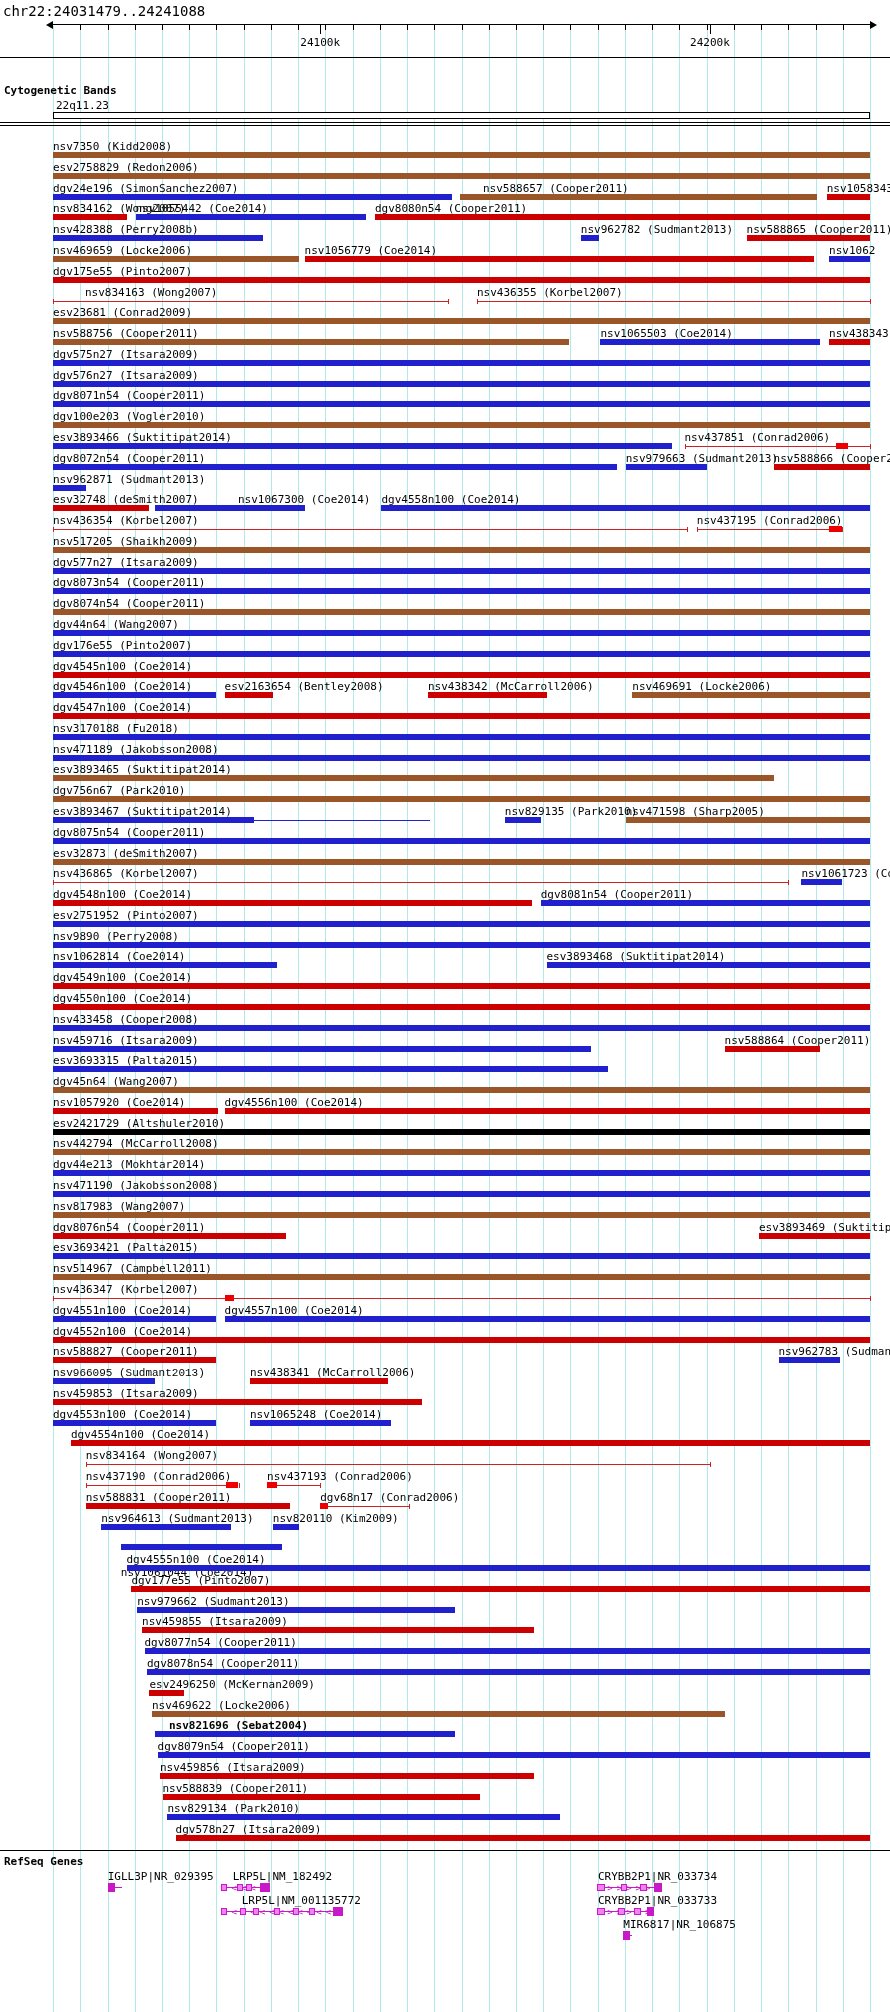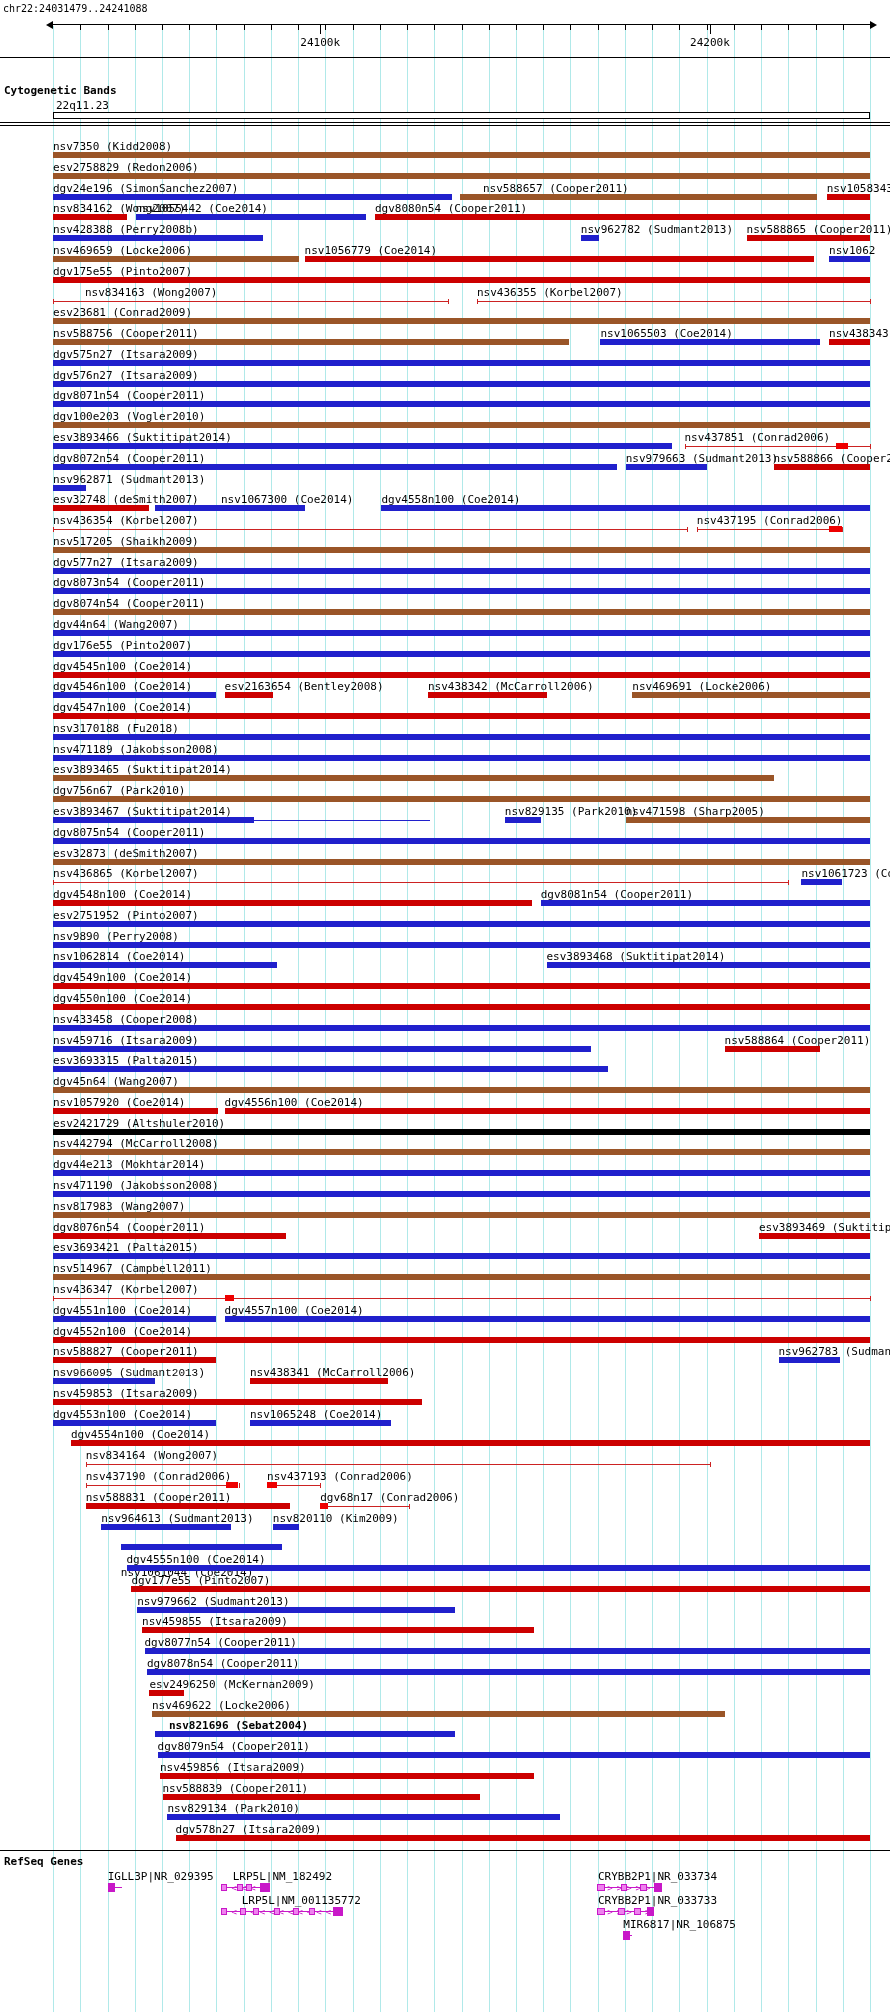--- a/index.html
+++ b/index.html
@@ -1,19 +1,19 @@
 <!DOCTYPE html>
 <html><head>
 <meta charset="utf-8">
 <style>
   html,body{margin:0;padding:0;background:#fff;}
   #page{position:relative;width:890px;height:2012px;background:#fff;overflow:hidden;
         font-family:"DejaVu Sans Mono",monospace;}
   .abs{position:absolute;}
-  .chr{left:3px;top:3px;font-size:10px;color:#000;white-space:nowrap;z-index:1;}
+  .chr{left:3px;top:3px;font-size:14px;color:#000;white-space:nowrap;z-index:1;}
   .sect{left:4px;font-size:11px;font-weight:bold;color:#000;white-space:nowrap;z-index:1;}
   #cyto-title{top:84px;}
   #dgv-title{top:127px;}
   #refseq-title{top:1855px;}
   .bandlab{left:56px;top:99px;font-size:11px;color:#000;z-index:1;white-space:nowrap;}
   #band-rect{left:53px;top:112px;width:815px;height:5px;border:1px solid #000;background:#fff;z-index:1;}
   .hr{left:0;width:890px;height:1px;background:#000;z-index:1;}
   .grid{top:26px;height:1986px;width:1px;z-index:0;}
   .ruler-line{left:53px;top:24px;width:817px;height:1px;background:#000;z-index:1;}
   .arrL{left:46px;top:21px;width:0;height:0;border-top:4px solid transparent;
@@ -180,21 +180,21 @@
     <div class="abs flabel" style="left: 53px; top: 452.7px;">dgv8072n54 (Cooper2011)</div>
     <div class="abs fbar" style="left: 53px; width: 563.7px; top: 463.7px; background: rgb(32, 32, 204);"></div>
     <div class="abs flabel" style="left: 625.7px; top: 452.7px;">nsv979663 (Sudmant2013)</div>
     <div class="abs fbar" style="left: 625.7px; width: 81.7px; top: 463.7px; background: rgb(32, 32, 204);"></div>
     <div class="abs flabel" style="left: 773.6px; top: 452.7px;">nsv588866 (Cooper2011)</div>
     <div class="abs fbar" style="left: 773.6px; width: 96.4px; top: 463.7px; background: rgb(204, 0, 0);"></div>
     <div class="abs flabel" style="left: 53px; top: 473.5px;">nsv962871 (Sudmant2013)</div>
     <div class="abs fbar" style="left: 53px; width: 32.7px; top: 484.5px; background: rgb(32, 32, 204);"></div>
     <div class="abs flabel" style="left: 53px; top: 494.3px;">esv32748 (deSmith2007)</div>
     <div class="abs fbar" style="left: 53px; width: 96.4px; top: 505.3px; background: rgb(204, 0, 0);"></div>
-    <div class="abs flabel" style="left: 221px; top: 494.3px; text-align: center;">nsv1067300 (Coe2014)</div>
+    <div class="abs flabel" style="left: 238px; top: 494.3px; text-align: center;">nsv1067300 (Coe2014)</div>
     <div class="abs fbar" style="left: 155.1px; width: 149.5px; top: 505.3px; background: rgb(32, 32, 204);"></div>
     <div class="abs flabel" style="left: 381.4px; top: 494.3px;">dgv4558n100 (Coe2014)</div>
     <div class="abs fbar" style="left: 381.4px; width: 488.6px; top: 505.3px; background: rgb(32, 32, 204);"></div>
     <div class="abs flabel" style="left: 53px; top: 515px;">nsv436354 (Korbel2007)</div>
     <div class="abs fline" style="left: 53px; width: 634px; top: 529px; background: rgb(204, 34, 34);"></div>
     <div class="abs fetick" style="left: 53px; top: 527px; background: rgb(204, 34, 34);"></div>
     <div class="abs fetick" style="left: 687px; top: 527px; background: rgb(204, 34, 34);"></div>
     <div class="abs flabel" style="left: 696.8px; top: 515px;">nsv437195 (Conrad2006)</div>
     <div class="abs fline" style="left: 696.8px; width: 145.4px; top: 529px; background: rgb(204, 34, 34);"></div>
     <div class="abs fetick" style="left: 696.8px; top: 527px; background: rgb(204, 34, 34);"></div>

